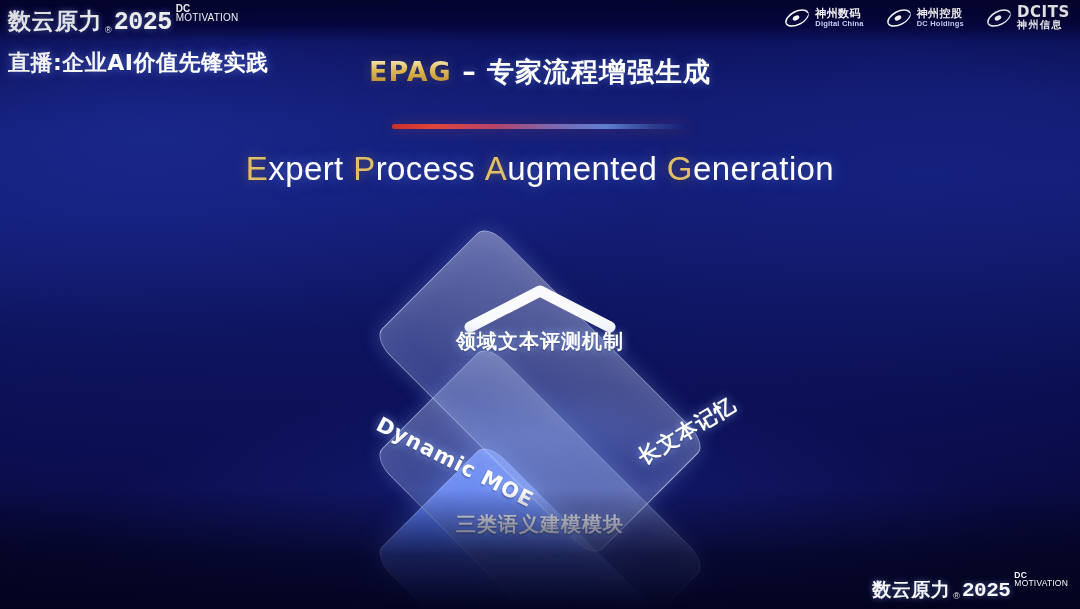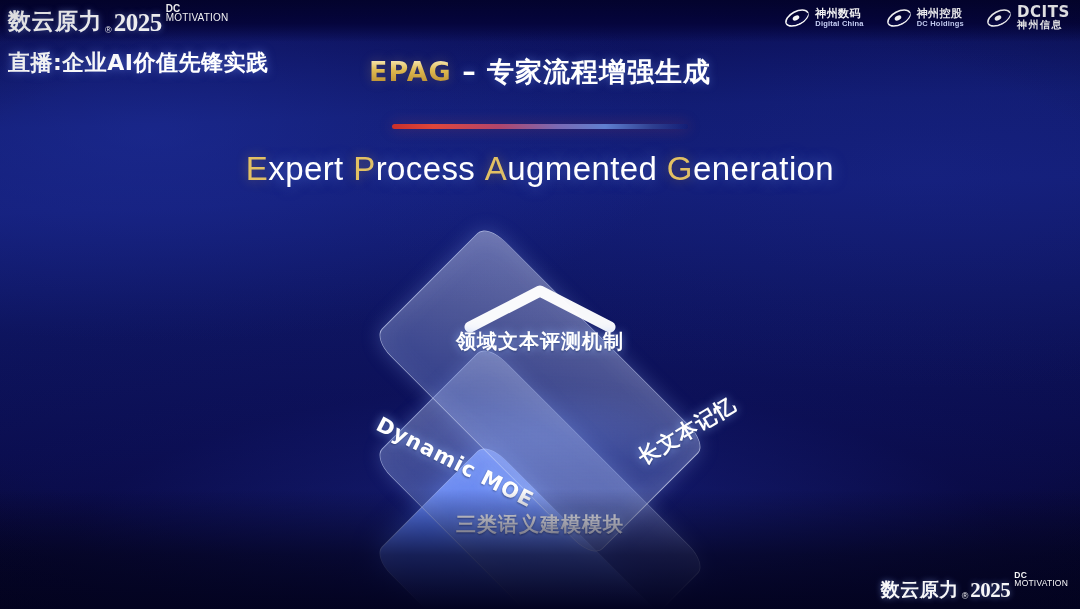--- a/index.html
+++ b/index.html
@@ -36,21 +36,21 @@
 
   
   .brand-tl{ position:absolute; left:8px; top:4px; display:flex; align-items:flex-end; gap:2px; }
   .bw-cn{
     font-family:Liberation Mono, monospace;
     font-size:23px; font-weight:700; color:#fff; letter-spacing:.5px;
     line-height:1; text-shadow:0 0 6px rgba(140,170,255,.55);
   }
   .bw-reg{ font-size:9px; color:#fff; vertical-align:super; margin-left:1px; }
   .bw-year{
-    font-family:Liberation Serif, serif;
+    font-family:Liberation Mono, monospace;
     font-size:25px; font-weight:700; color:#fff; letter-spacing:-.5px; line-height:1;
     text-shadow:0 0 6px rgba(140,170,255,.55);
   }
   .bw-dc{ display:flex; flex-direction:column; line-height:.92; margin-left:2px; margin-bottom:13px; }
   .bw-dc b{ font-size:10px; color:#fff; letter-spacing:.2px; }
   .bw-dc i{ font-size:10px; font-style:normal; color:#fff; letter-spacing:.2px; }
 
   .livetag{
     position:absolute; left:8px; top:48px;
     font-family:"DejaVu Sans",sans-serif;

